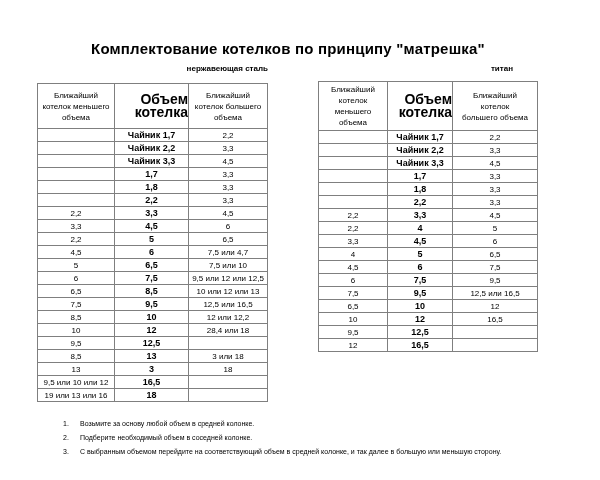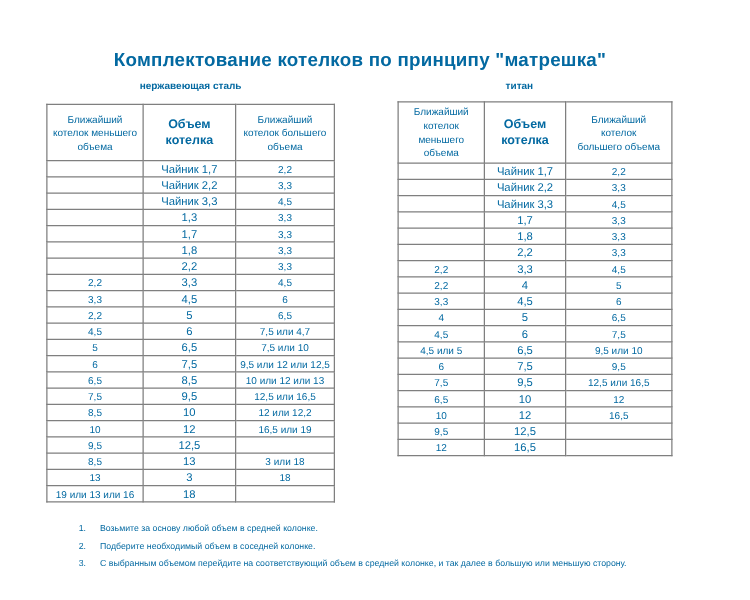--- a/index.html
+++ b/index.html
@@ -5,39 +5,39 @@
   html, body { margin: 0; padding: 0; }
   body {
     font-family: "Liberation Sans", sans-serif;
     background: #e8e8e8;
   }
   .page {
     position: relative;
     width: 600px;
     height: 480px;
     background: #ffffff;
-    color: #0369a1;
+    color: #000000;
     overflow: hidden;
   }
   .doc-title {
     position: absolute;
     top: 40px;
     left: 0;
     width: 576px;
     margin: 0;
     text-align: center;
     font-size: 15px;
     font-weight: bold;
     letter-spacing: 0.2px;
   }
   .tbl-section { position: absolute; }
   .sec-stainless { left: 37px; top: 63px; width: 231px; }
   .sec-titanium  { left: 318px; top: 63px; width: 195px; }
   .tbl-subtitle {
-    text-align: center;
+    text-align: right;
     font-size: 8px;
     font-weight: bold;
     line-height: 12px;
   }
   .sec-stainless .tbl-subtitle { margin-bottom: 8px; }
   .sec-titanium  .tbl-subtitle { margin-bottom: 6px; }
   table.nesting {
     border-collapse: collapse;
     table-layout: fixed;
     width: 100%;
@@ -51,32 +51,33 @@
   }
   table.nesting th {
     font-size: 8px;
     font-weight: normal;
     line-height: 11px;
     white-space: pre-line;
   }
   .sec-stainless table.nesting th { height: 44px; }
   .sec-titanium  table.nesting th { height: 48px; }
   table.nesting th:nth-child(2) {
-    font-size: 10px;
+    font-size: 14px;
     font-weight: bold;
     line-height: 13px;
+    text-align: right;
   }
   table.nesting tbody td {
     height: 12px;
     font-size: 8px;
     white-space: nowrap;
   }
   table.nesting tbody td:nth-child(2) {
     font-size: 9px;
-    font-weight: normal;
+    font-weight: bold;
   }
   
   .sec-stainless col.c1 { width: 77px; }
   .sec-stainless col.c2 { width: 74px; }
   .sec-stainless col.c3 { width: 79px; }
   .sec-titanium col.c1 { width: 69px; }
   .sec-titanium col.c2 { width: 65px; }
   .sec-titanium col.c3 { width: 85px; }
   .notes {
     position: absolute;
@@ -127,25 +128,20 @@
             <td>Чайник 2,2</td>
             <td>3,3</td>
           </tr>
           <tr>
             <td></td>
             <td>Чайник 3,3</td>
             <td>4,5</td>
           </tr>
           <tr>
             <td></td>
-            <td>1,3</td>
-            <td>3,3</td>
-          </tr>
-          <tr>
-            <td></td>
             <td>1,7</td>
             <td>3,3</td>
           </tr>
           <tr>
             <td></td>
             <td>1,8</td>
             <td>3,3</td>
           </tr>
           <tr>
             <td></td>
@@ -193,36 +189,41 @@
             <td>12,5 или 16,5</td>
           </tr>
           <tr>
             <td>8,5</td>
             <td>10</td>
             <td>12 или 12,2</td>
           </tr>
           <tr>
             <td>10</td>
             <td>12</td>
-            <td>16,5 или 19</td>
+            <td>28,4 или 18</td>
           </tr>
           <tr>
             <td>9,5</td>
             <td>12,5</td>
             <td></td>
           </tr>
           <tr>
             <td>8,5</td>
             <td>13</td>
             <td>3 или 18</td>
           </tr>
           <tr>
             <td>13</td>
             <td>3</td>
             <td>18</td>
+          </tr>
+          <tr>
+            <td>9,5 или 10 или 12</td>
+            <td>16,5</td>
+            <td></td>
           </tr>
           <tr>
             <td>19 или 13 или 16</td>
             <td>18</td>
             <td></td>
           </tr>
         </tbody>
     </table>
   </section>
 
@@ -297,25 +298,20 @@
             <td>4</td>
             <td>5</td>
             <td>6,5</td>
           </tr>
           <tr>
             <td>4,5</td>
             <td>6</td>
             <td>7,5</td>
           </tr>
           <tr>
-            <td>4,5 или 5</td>
-            <td>6,5</td>
-            <td>9,5 или 10</td>
-          </tr>
-          <tr>
             <td>6</td>
             <td>7,5</td>
             <td>9,5</td>
           </tr>
           <tr>
             <td>7,5</td>
             <td>9,5</td>
             <td>12,5 или 16,5</td>
           </tr>
           <tr>

